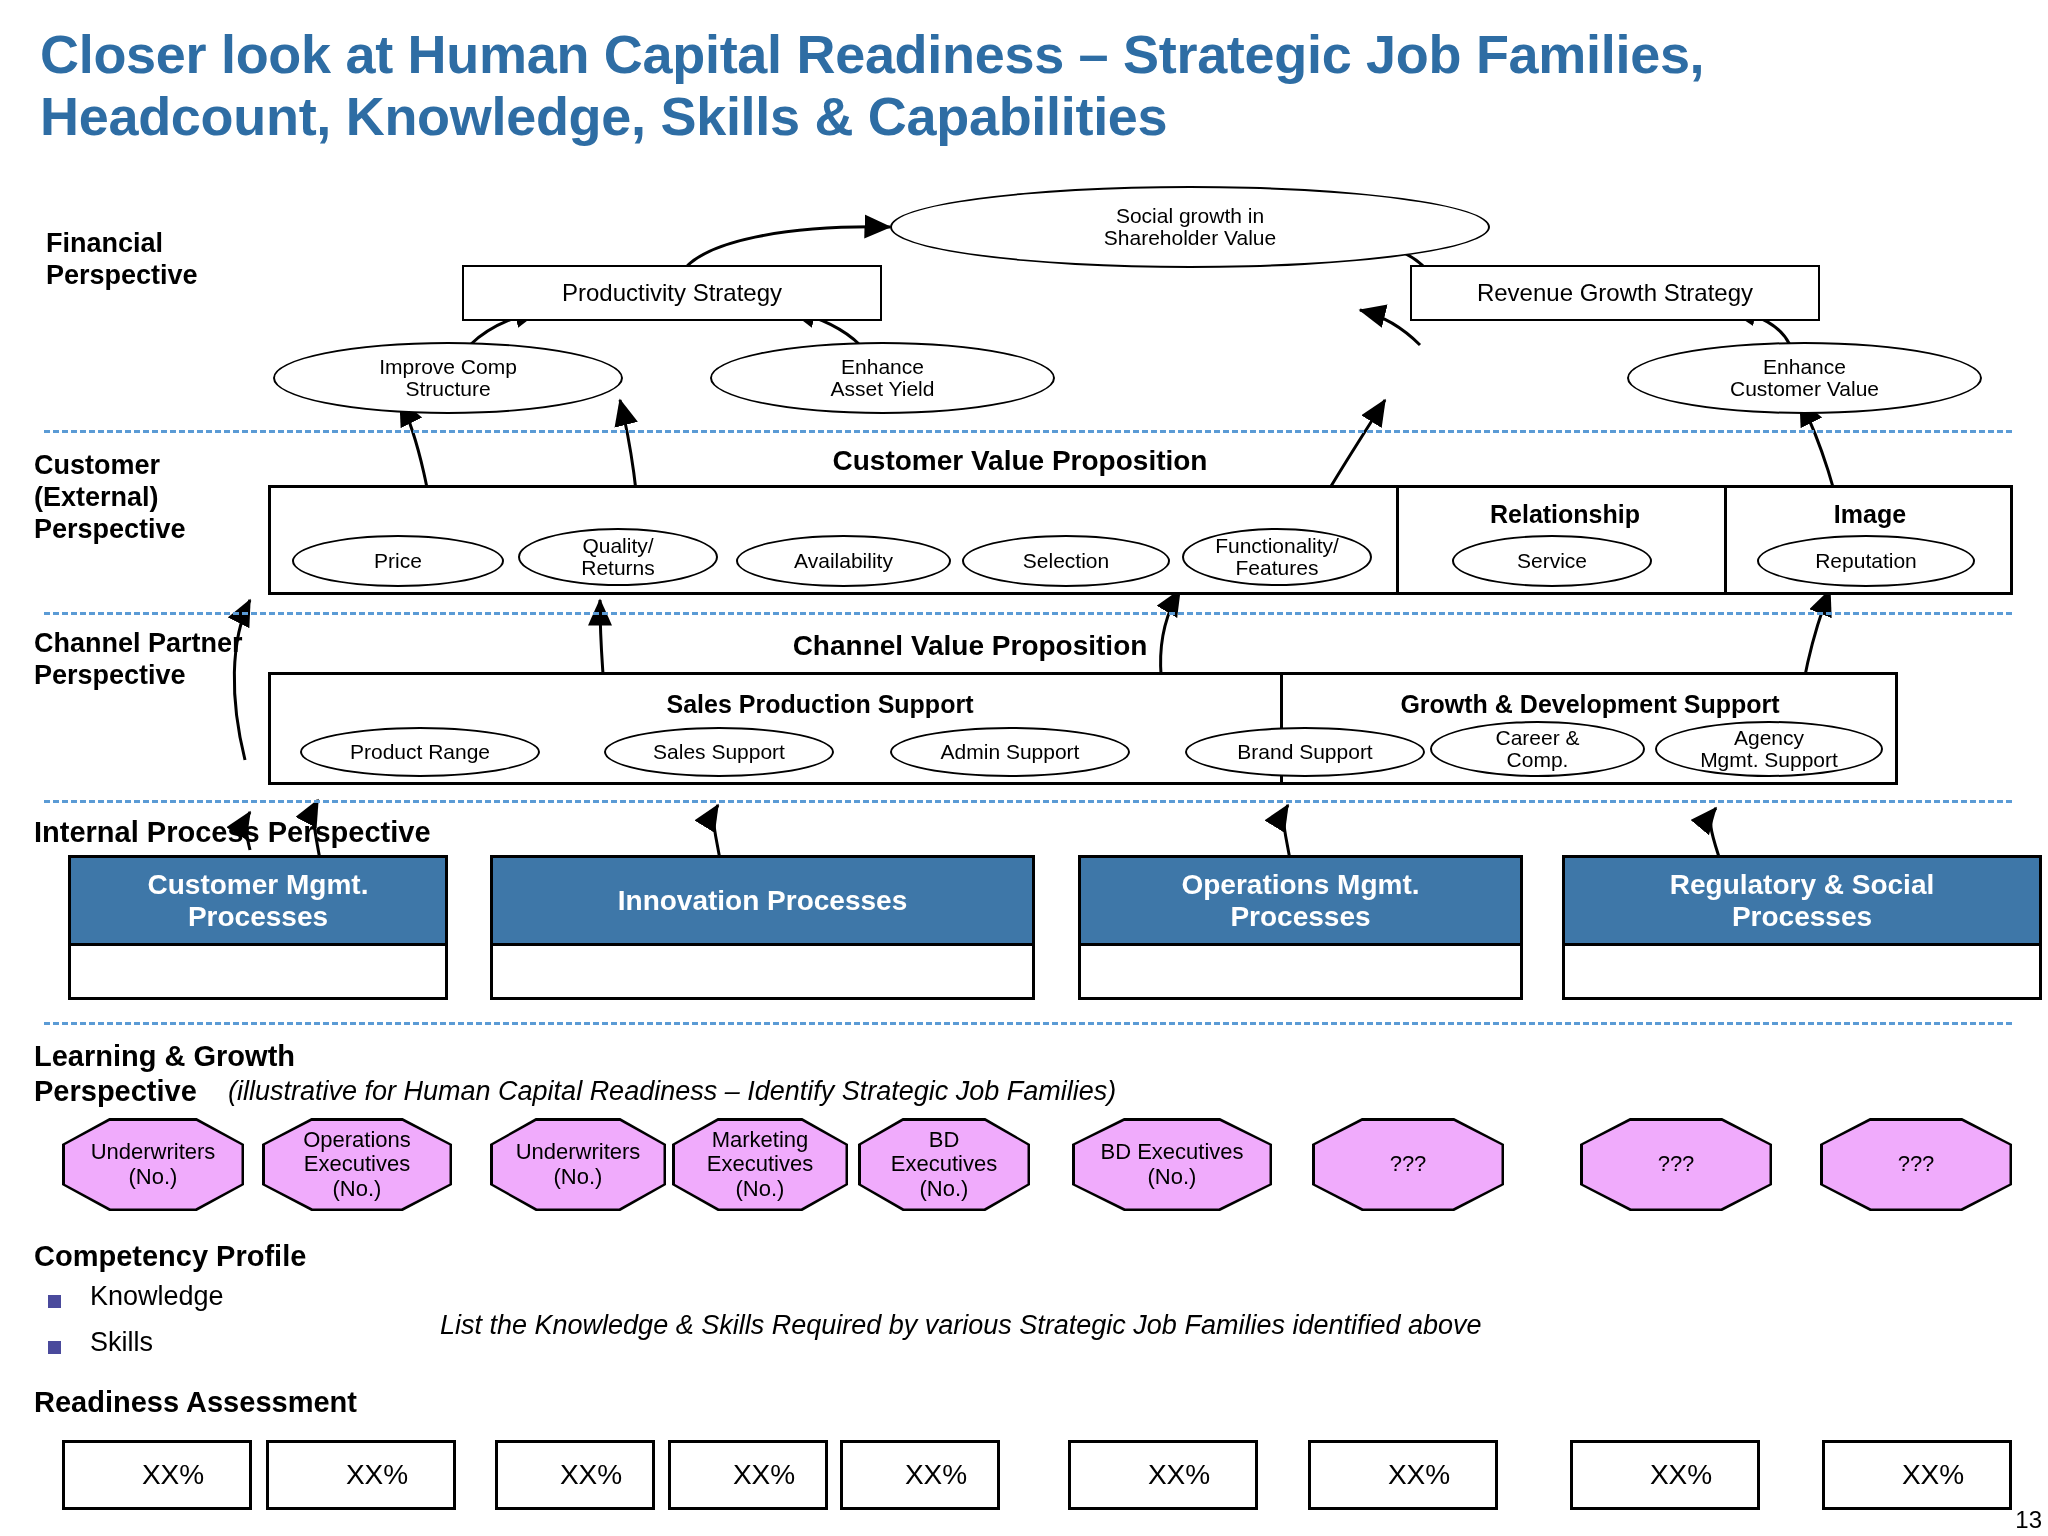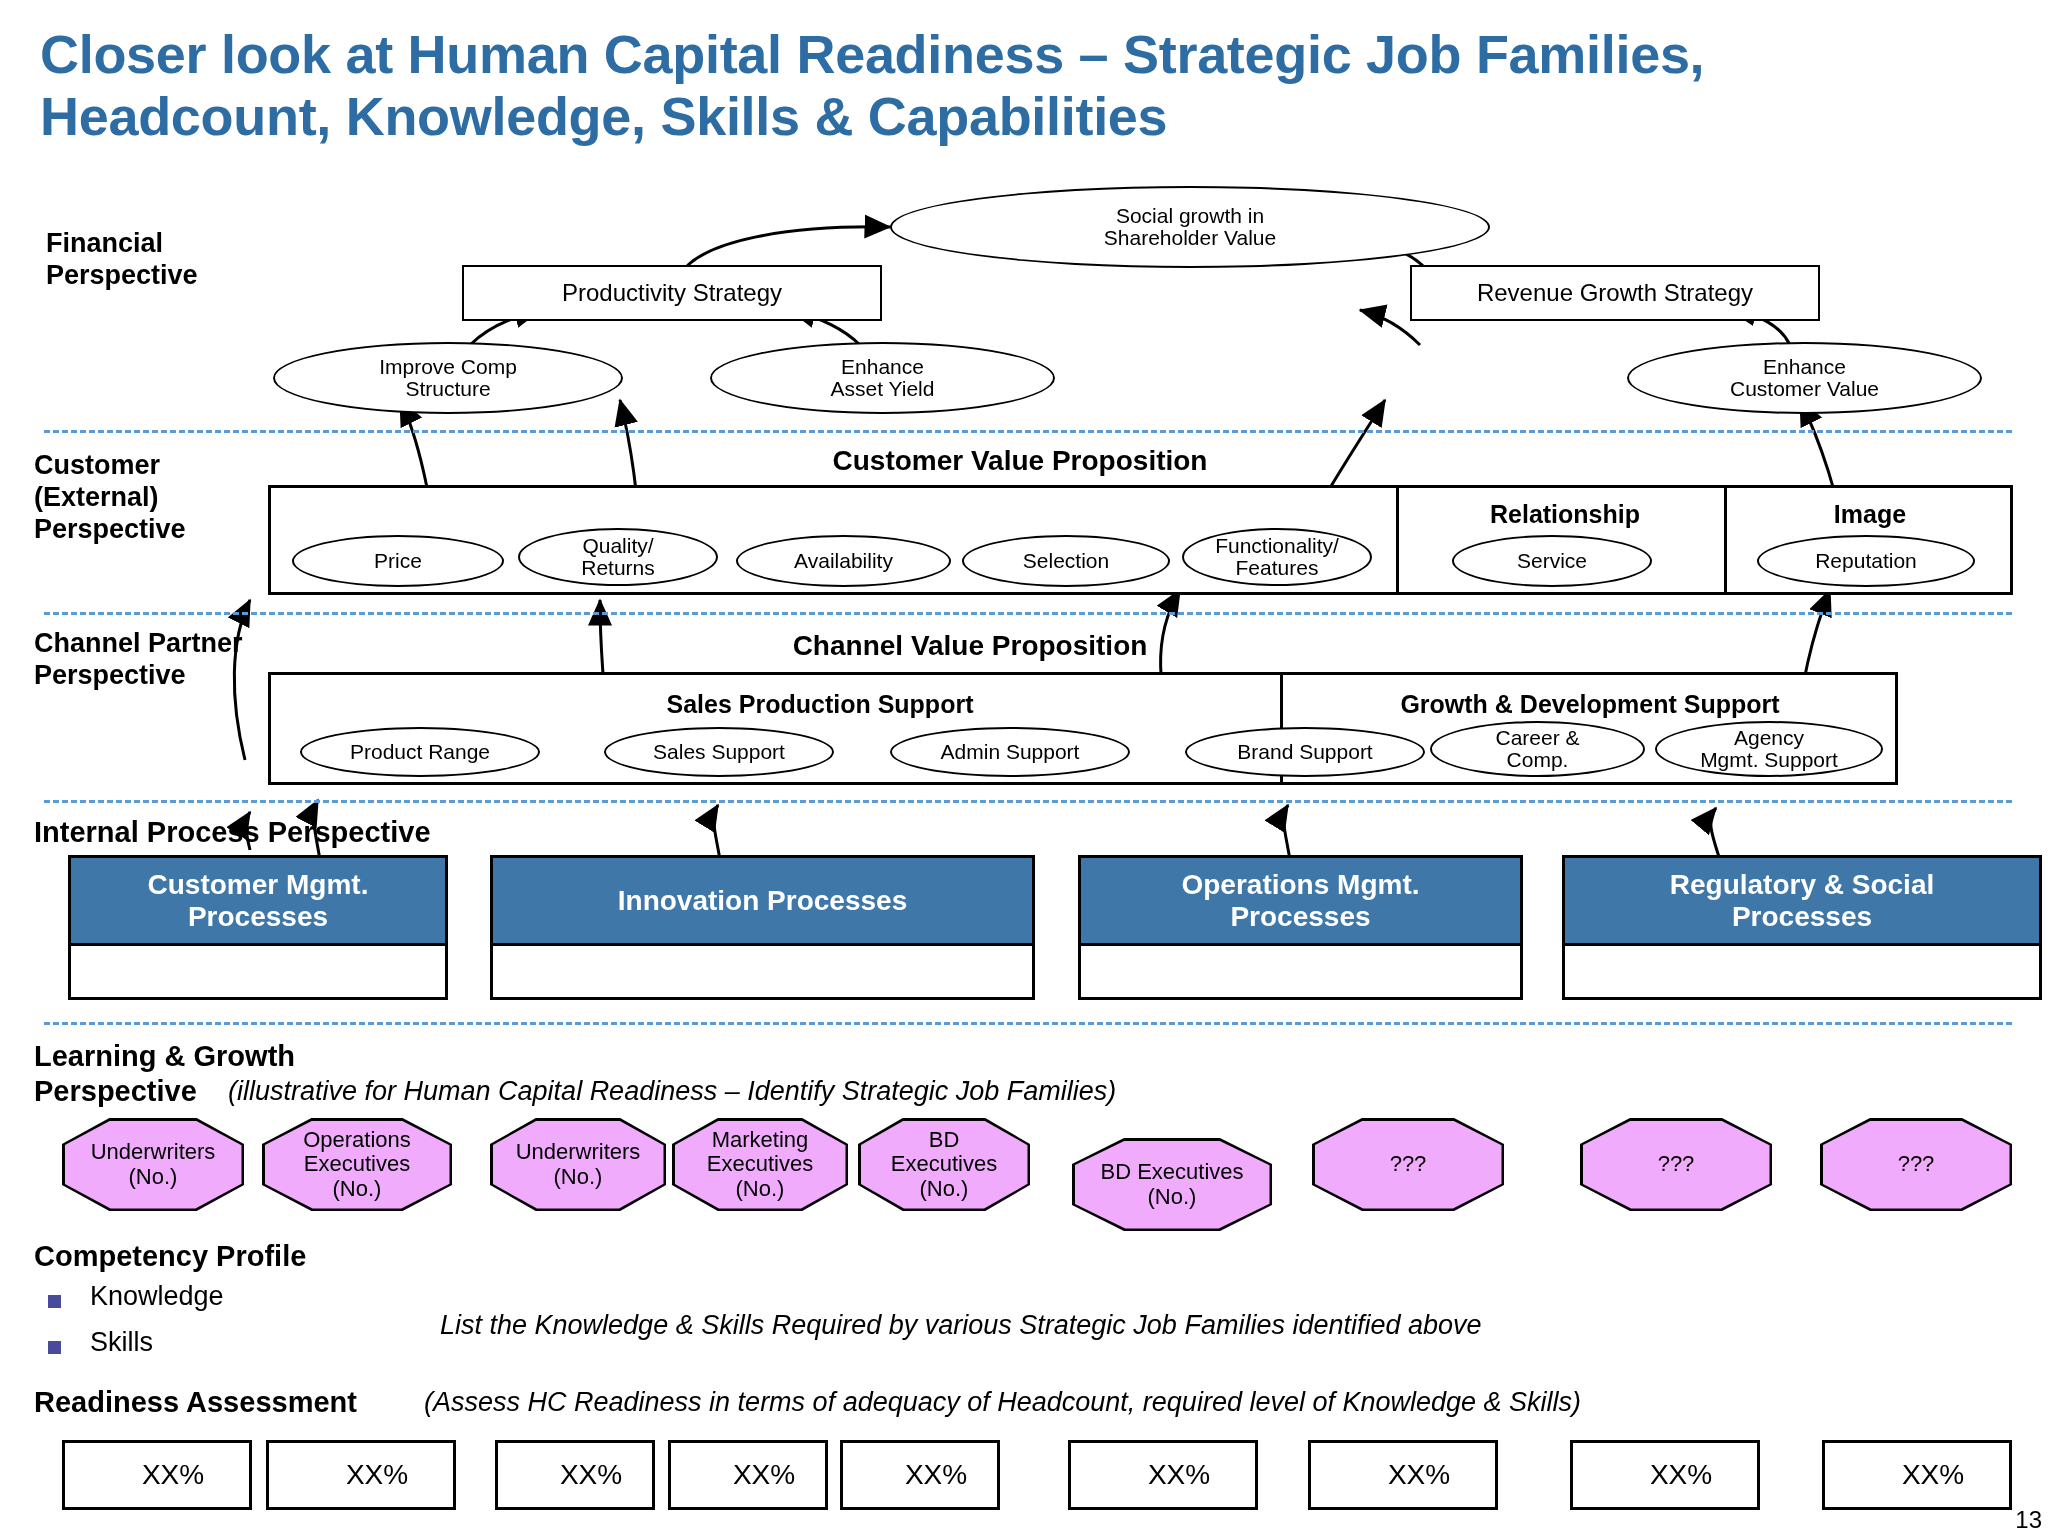--- a/index.html
+++ b/index.html
@@ -344,21 +344,21 @@
   <div class="octwrap" style="left:858px;top:1118px;width:172px;height:93px;">
     <div class="octborder"></div>
     <div class="octface">
       <div>
         <div>BD</div>
         <div>Executives</div>
         <div>(No.)</div>
       </div>
     </div>
   </div>
-  <div class="octwrap" style="left:1072px;top:1118px;width:200px;height:93px;margin-top:20px;">
+  <div class="octwrap" style="left:1072px;top:1118px;width:200px;height:93px;">
     <div class="octborder"></div>
     <div class="octface">
       <div>
         <div>BD Executives</div>
         <div>(No.)</div>
       </div>
     </div>
   </div>
   <div class="octwrap" style="left:1312px;top:1118px;width:192px;height:93px;">
     <div class="octborder"></div>
@@ -389,21 +389,20 @@
 
   <div class="bullet" style="left:48px;top:1295px;"></div>
   <div class="bulltext" style="left:90px;top:1281px;">Knowledge</div>
 
   <div class="bullet" style="left:48px;top:1341px;"></div>
   <div class="bulltext" style="left:90px;top:1327px;">Skills</div>
 
   <div class="sectital" style="left:440px;top:1310px;width:1450px;">List the Knowledge &amp; Skills Required by various Strategic Job Families identified above</div>
 
   <div class="secthead" style="left:34px;top:1386px;font-size:29px;">Readiness Assessment</div>
-  <div class="sectital" style="left:424px;top:1387px;width:1540px;">(Assess HC Readiness in terms of adequacy of Headcount, required level of Knowledge &amp; Skills)</div>
 
   <div class="xxbox" style="left:62px;top:1440px;width:190px;height:70px;">XX%</div>
   <div class="xxbox" style="left:266px;top:1440px;width:190px;height:70px;">XX%</div>
   <div class="xxbox" style="left:495px;top:1440px;width:160px;height:70px;">XX%</div>
   <div class="xxbox" style="left:668px;top:1440px;width:160px;height:70px;">XX%</div>
   <div class="xxbox" style="left:840px;top:1440px;width:160px;height:70px;">XX%</div>
   <div class="xxbox" style="left:1068px;top:1440px;width:190px;height:70px;">XX%</div>
   <div class="xxbox" style="left:1308px;top:1440px;width:190px;height:70px;">XX%</div>
   <div class="xxbox" style="left:1570px;top:1440px;width:190px;height:70px;">XX%</div>
   <div class="xxbox" style="left:1822px;top:1440px;width:190px;height:70px;">XX%</div>

